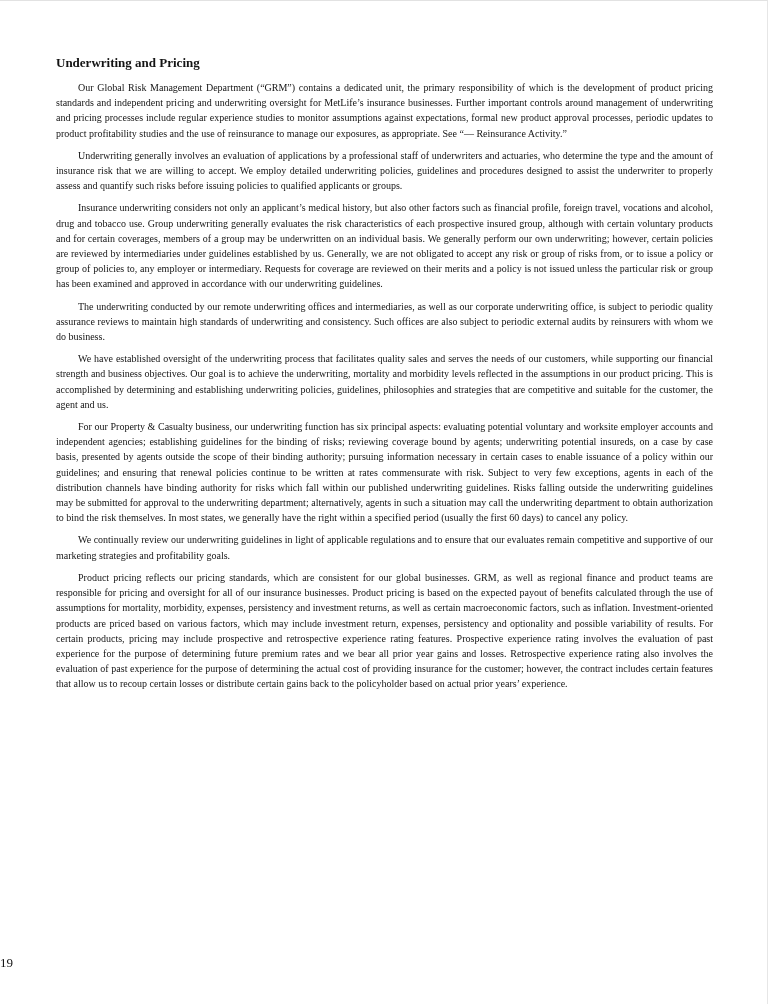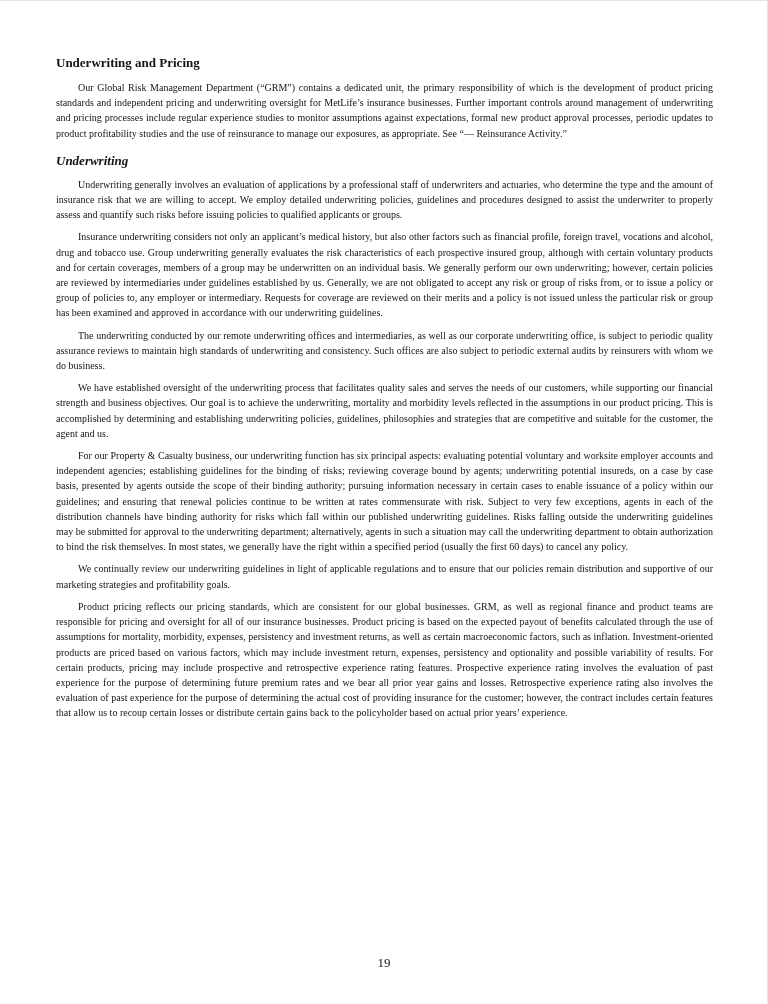--- a/index.html
+++ b/index.html
@@ -43,46 +43,45 @@
       line-height: 15.2px;
       text-align: justify;
       text-indent: 22px;
       margin: 0 0 7px 0;
     }
     .page-number {
       position: absolute;
       bottom: 34px;
       left: 0;
       width: 768px;
-      text-align: center;
+      text-align: left;
       font-size: 13px;
       line-height: 15px;
     }
   </style>
 </head>
 <body>
 
 <div class="page">
 
   <h1 class="heading-bold">Underwriting and Pricing</h1>
 
   <p class="para">Our Global Risk Management Department (“GRM”) contains a dedicated unit, the primary responsibility of which is the development of product pricing standards and independent pricing and underwriting oversight for MetLife’s insurance businesses. Further important controls around management of underwriting and pricing processes include regular experience studies to monitor assumptions against expectations, formal new product approval processes, periodic updates to product profitability studies and the use of reinsurance to manage our exposures, as appropriate. See “— Reinsurance Activity.”</p>
 
-  <h2 class="heading-bold-italic">Underwriting</h2>
 
   <p class="para">Underwriting generally involves an evaluation of applications by a professional staff of underwriters and actuaries, who determine the type and the amount of insurance risk that we are willing to accept. We employ detailed underwriting policies, guidelines and procedures designed to assist the underwriter to properly assess and quantify such risks before issuing policies to qualified applicants or groups.</p>
 
   <p class="para">Insurance underwriting considers not only an applicant’s medical history, but also other factors such as financial profile, foreign travel, vocations and alcohol, drug and tobacco use. Group underwriting generally evaluates the risk characteristics of each prospective insured group, although with certain voluntary products and for certain coverages, members of a group may be underwritten on an individual basis. We generally perform our own underwriting; however, certain policies are reviewed by intermediaries under guidelines established by us. Generally, we are not obligated to accept any risk or group of risks from, or to issue a policy or group of policies to, any employer or intermediary. Requests for coverage are reviewed on their merits and a policy is not issued unless the particular risk or group has been examined and approved in accordance with our underwriting guidelines.</p>
 
   <p class="para">The underwriting conducted by our remote underwriting offices and intermediaries, as well as our corporate underwriting office, is subject to periodic quality assurance reviews to maintain high standards of underwriting and consistency. Such offices are also subject to periodic external audits by reinsurers with whom we do business.</p>
 
   <p class="para">We have established oversight of the underwriting process that facilitates quality sales and serves the needs of our customers, while supporting our financial strength and business objectives. Our goal is to achieve the underwriting, mortality and morbidity levels reflected in the assumptions in our product pricing. This is accomplished by determining and establishing underwriting policies, guidelines, philosophies and strategies that are competitive and suitable for the customer, the agent and us.</p>
 
   <p class="para">For our Property &amp; Casualty business, our underwriting function has six principal aspects: evaluating potential voluntary and worksite employer accounts and independent agencies; establishing guidelines for the binding of risks; reviewing coverage bound by agents; underwriting potential insureds, on a case by case basis, presented by agents outside the scope of their binding authority; pursuing information necessary in certain cases to enable issuance of a policy within our guidelines; and ensuring that renewal policies continue to be written at rates commensurate with risk. Subject to very few exceptions, agents in each of the distribution channels have binding authority for risks which fall within our published underwriting guidelines. Risks falling outside the underwriting guidelines may be submitted for approval to the underwriting department; alternatively, agents in such a situation may call the underwriting department to obtain authorization to bind the risk themselves. In most states, we generally have the right within a specified period (usually the first 60 days) to cancel any policy.</p>
 
-  <p class="para">We continually review our underwriting guidelines in light of applicable regulations and to ensure that our policies remain distribution and supportive of our marketing strategies and profitability goals.</p>
+  <p class="para">We continually review our underwriting guidelines in light of applicable regulations and to ensure that our evaluates remain competitive and supportive of our marketing strategies and profitability goals.</p>
 
 
   <p class="para">Product pricing reflects our pricing standards, which are consistent for our global businesses. GRM, as well as regional finance and product teams are responsible for pricing and oversight for all of our insurance businesses. Product pricing is based on the expected payout of benefits calculated through the use of assumptions for mortality, morbidity, expenses, persistency and investment returns, as well as certain macroeconomic factors, such as inflation. Investment-oriented products are priced based on various factors, which may include investment return, expenses, persistency and optionality and possible variability of results. For certain products, pricing may include prospective and retrospective experience rating features. Prospective experience rating involves the evaluation of past experience for the purpose of determining future premium rates and we bear all prior year gains and losses. Retrospective experience rating also involves the evaluation of past experience for the purpose of determining the actual cost of providing insurance for the customer; however, the contract includes certain features that allow us to recoup certain losses or distribute certain gains back to the policyholder based on actual prior years’ experience.</p>
 
   <div class="page-number">19</div>
 
 </div>
 
 </body></html>

